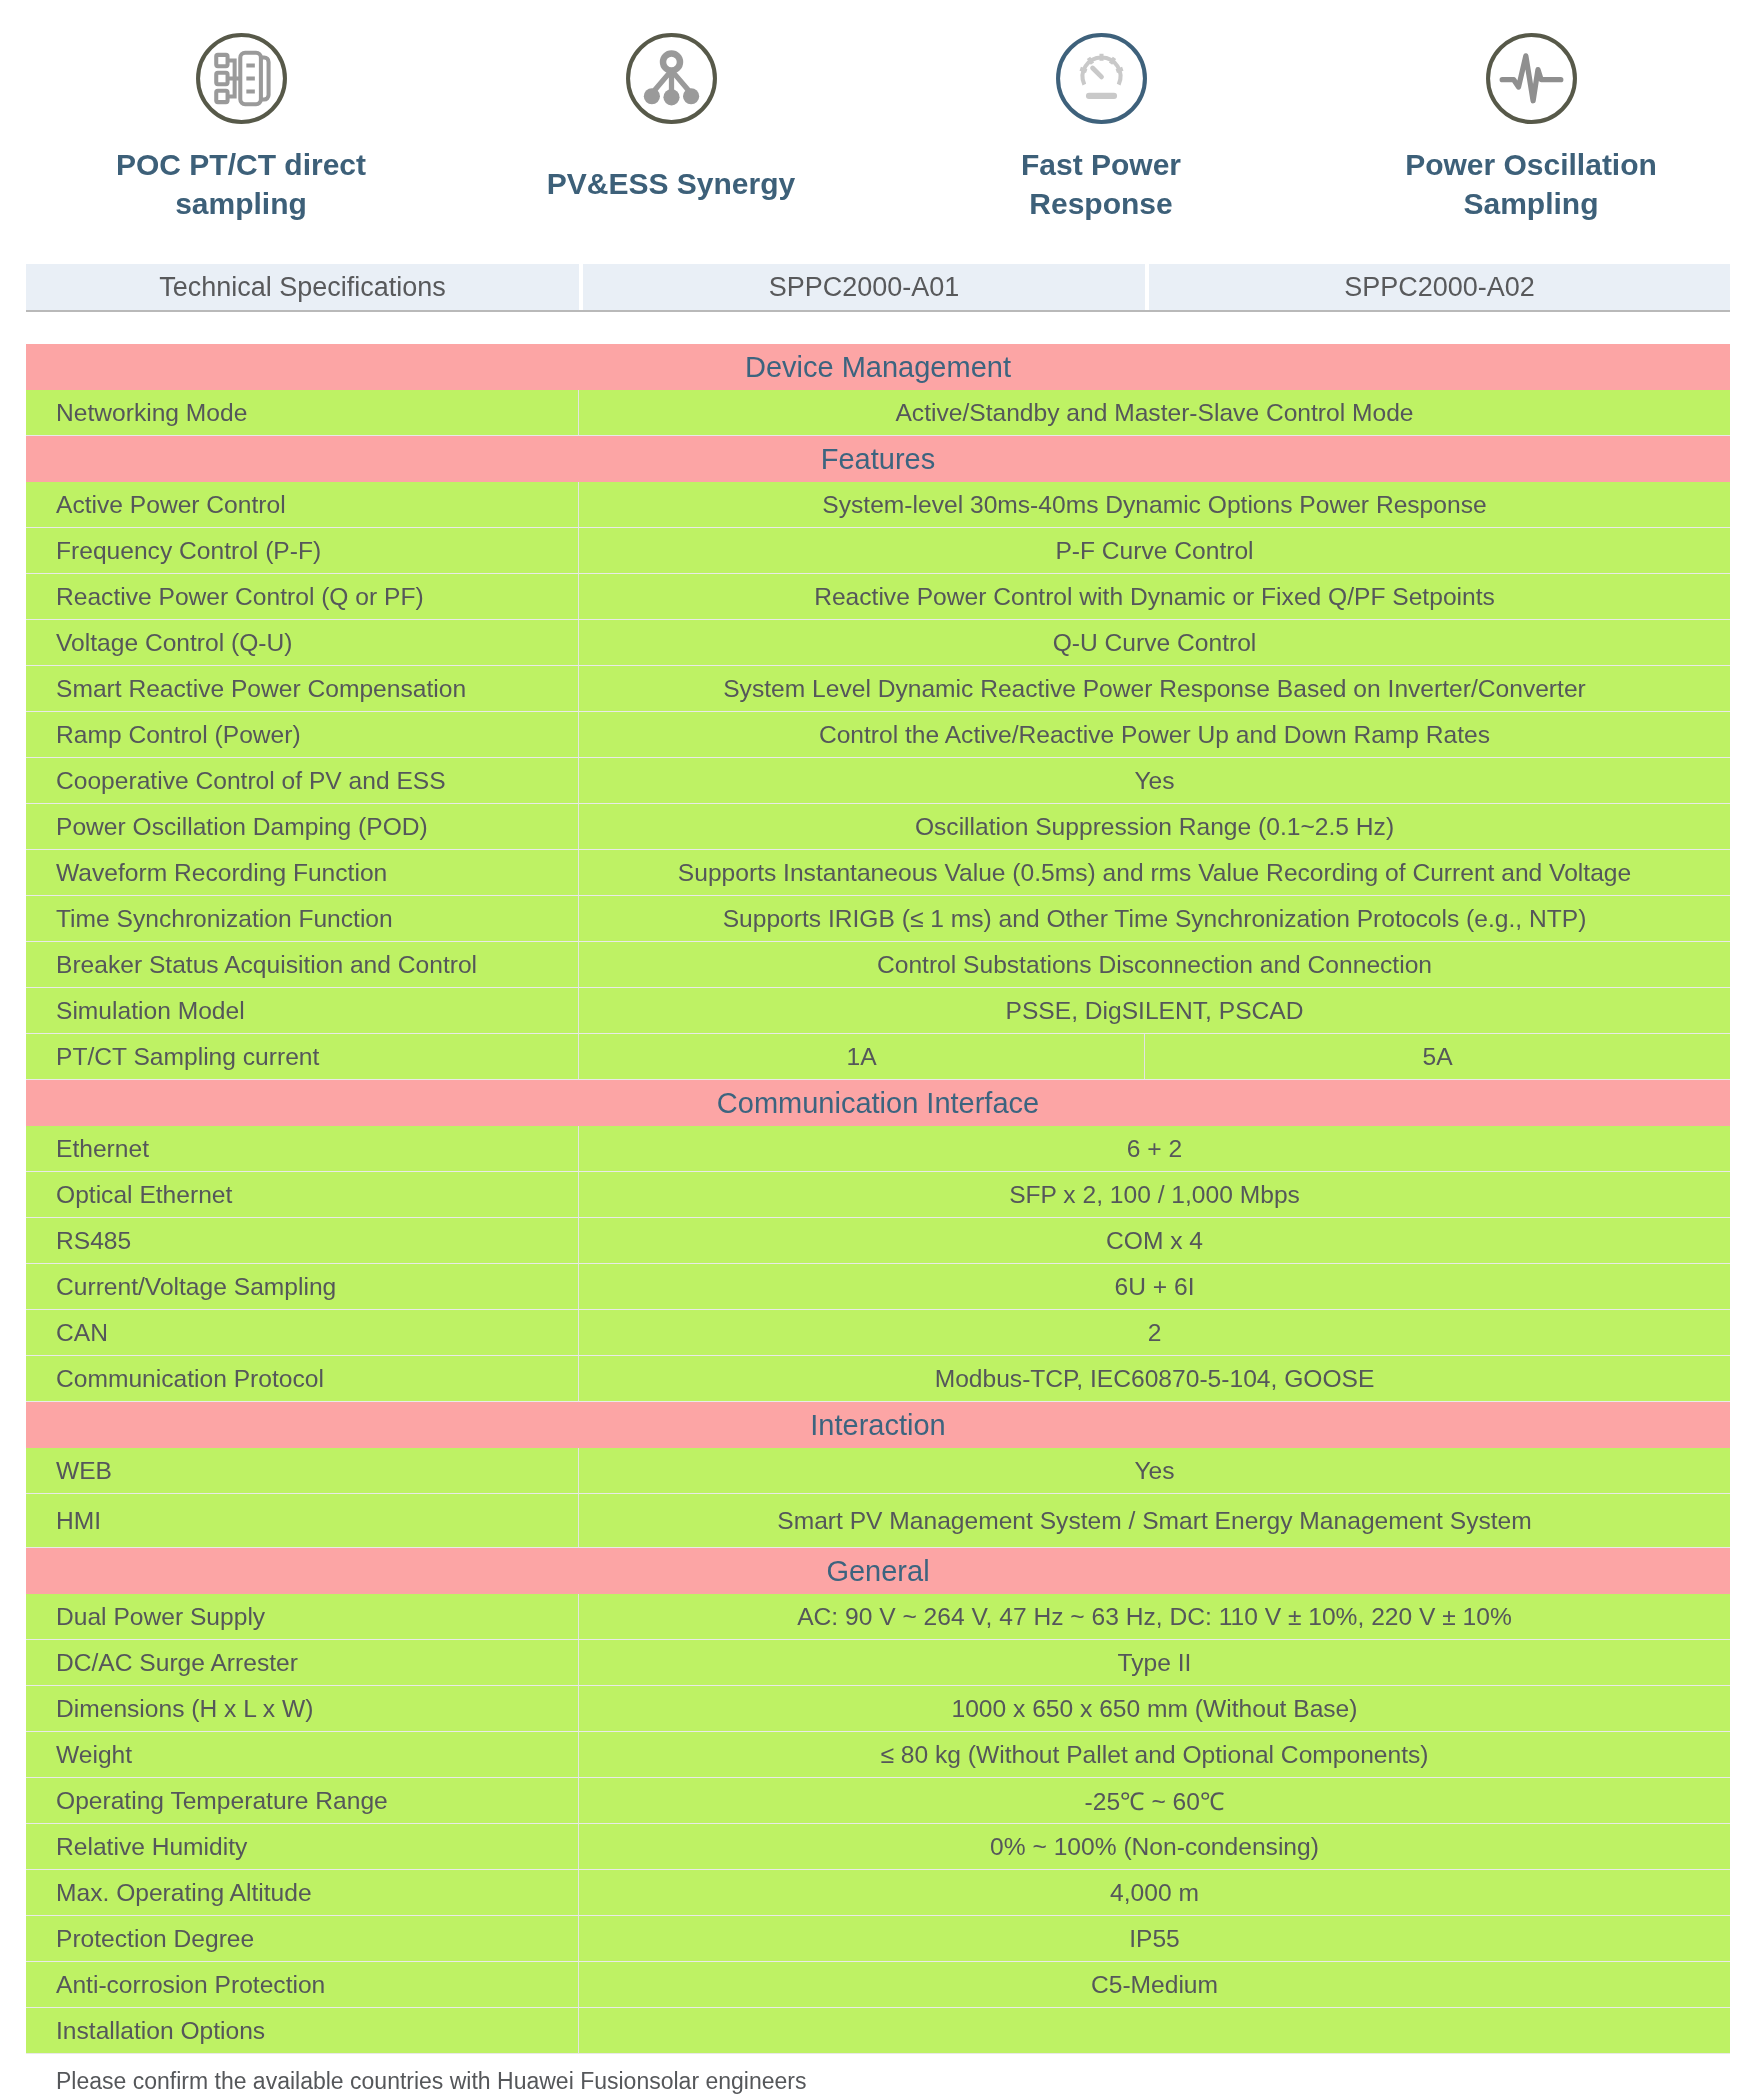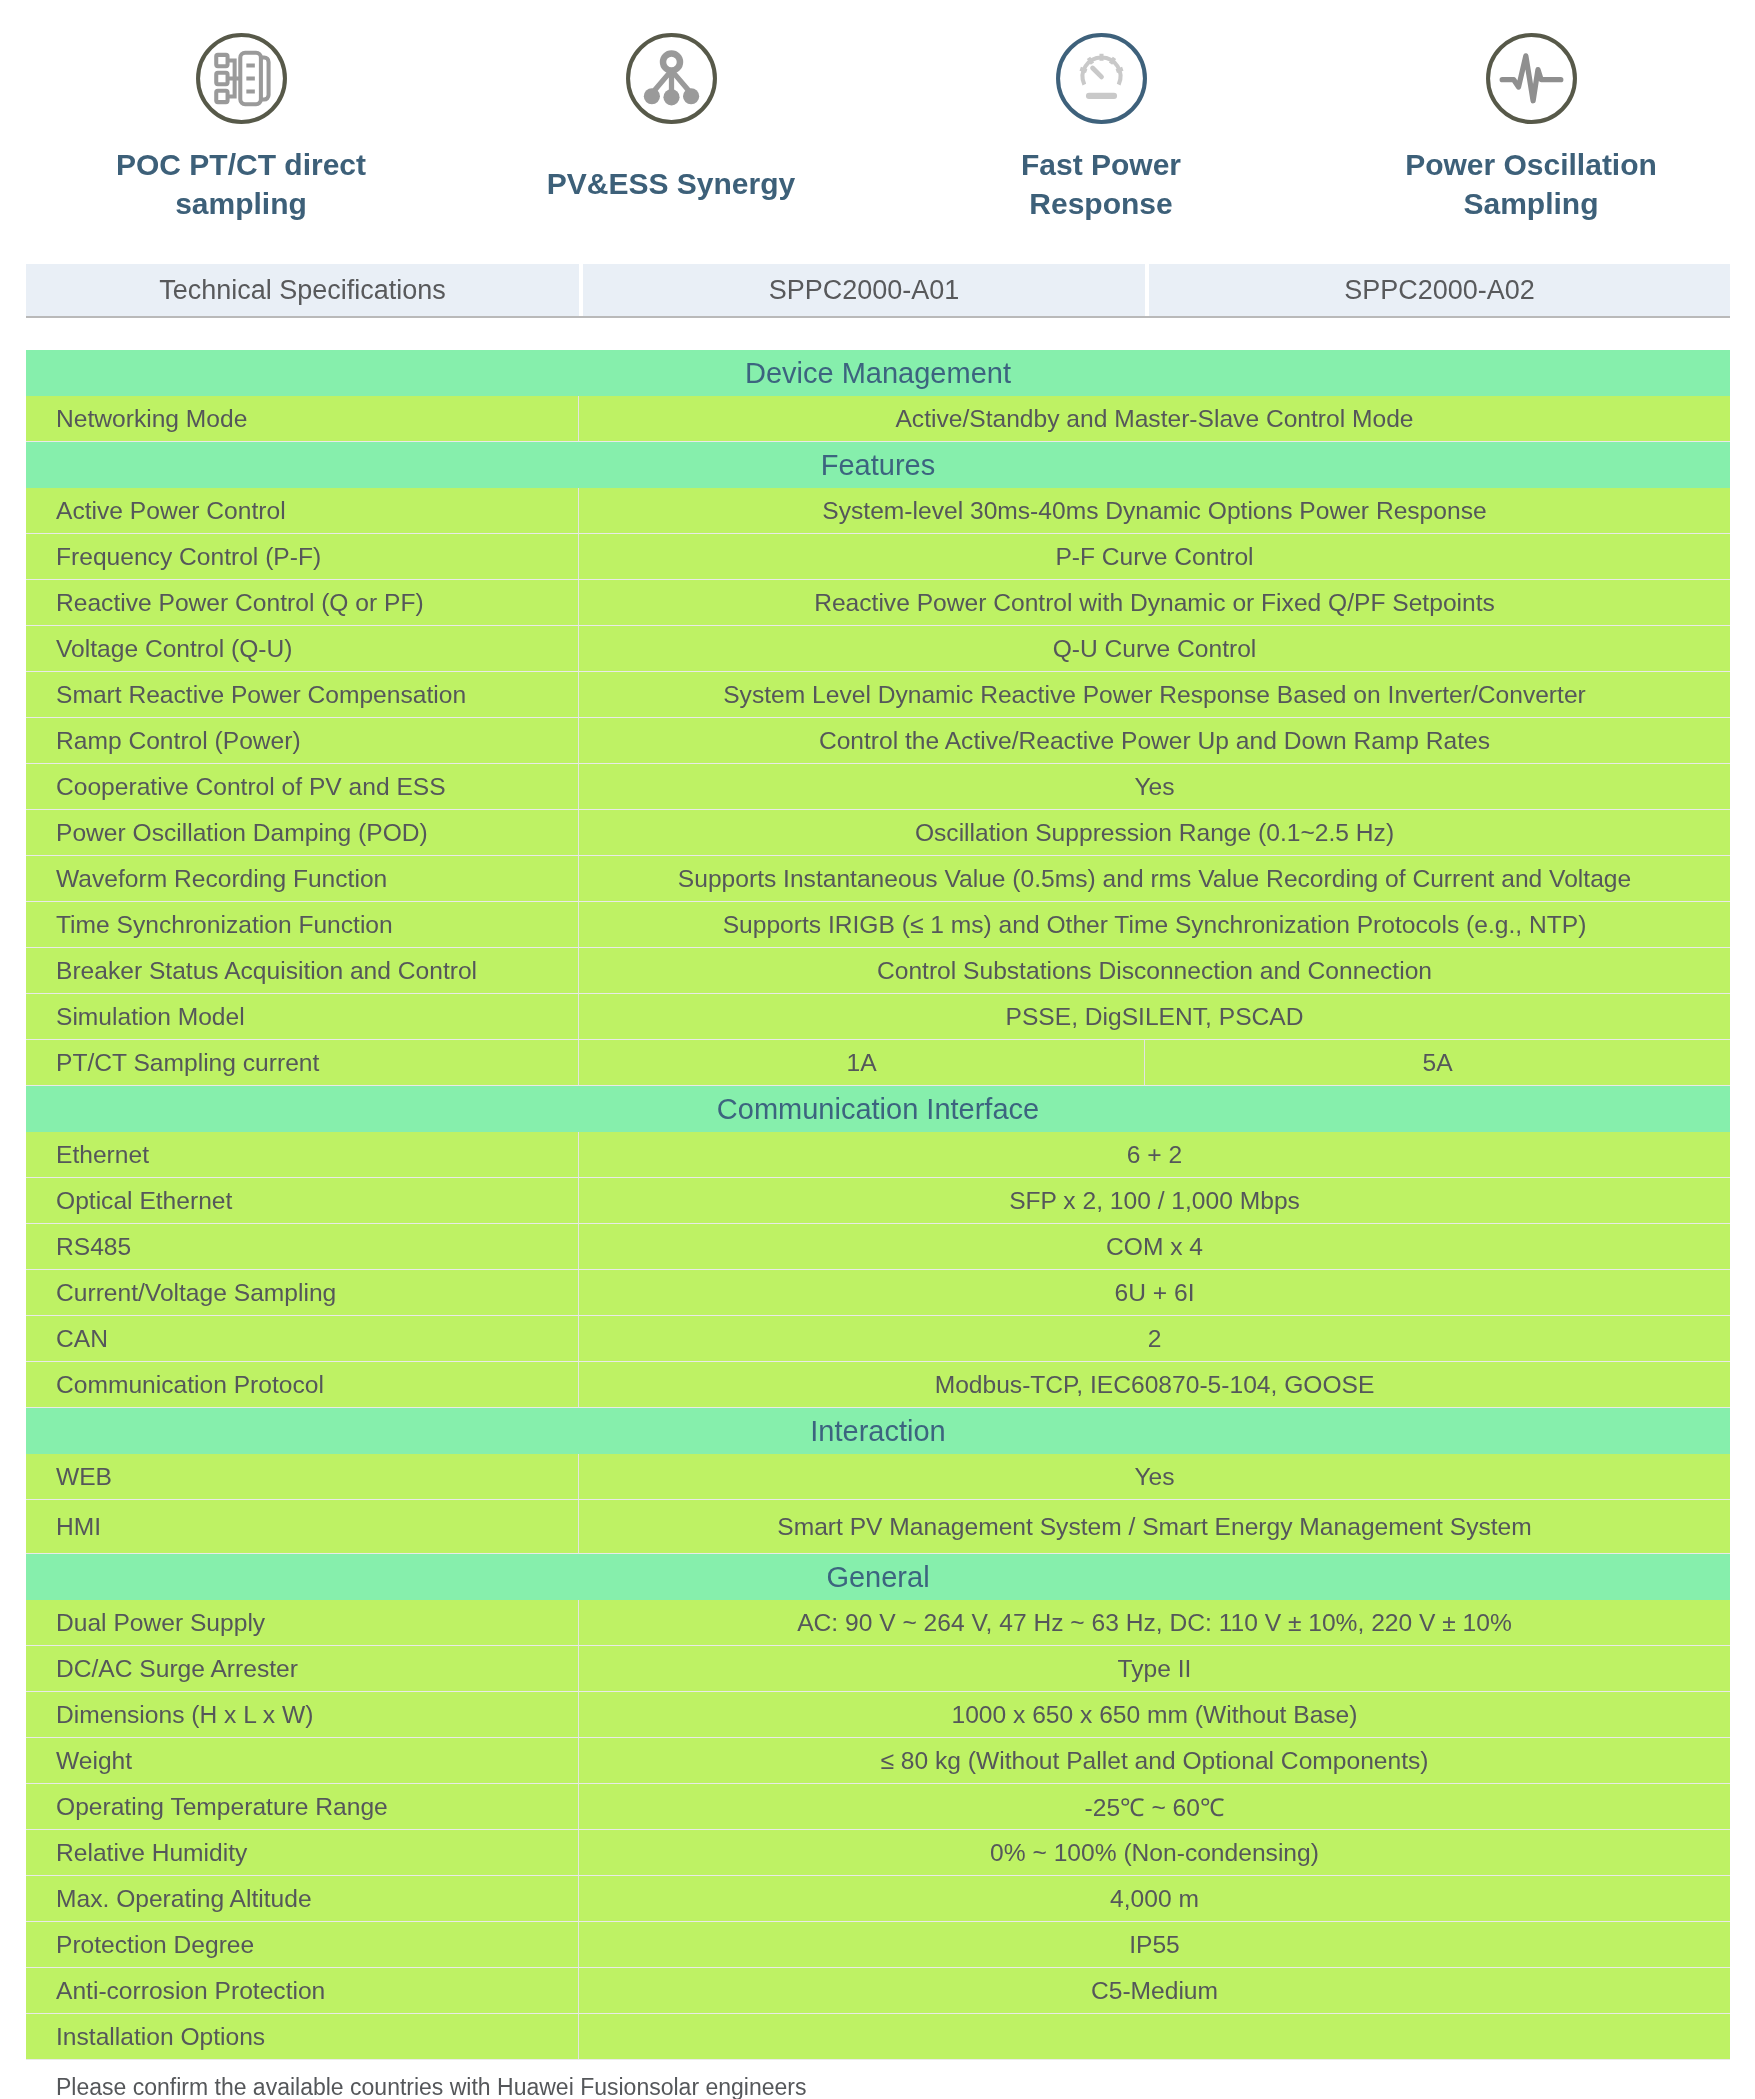--- a/index.html
+++ b/index.html
@@ -18,32 +18,32 @@
   svg.ficon { width: 97px; height: 97px; display: block; }
   .feature-label {
     margin-top: 7px; min-height: 91px; max-width: 291px;
     display: flex; align-items: center; justify-content: center; text-align: center;
     font-size: 30px; font-weight: bold; color: #3d6079; line-height: 1.3;
   }
 
   
   .spec-table { margin: 35px 26px 0 26px; }
   .thead {
-    display: flex; height: 54px;
+    display: flex; height: 48px;
     background: #e9eff6; border-bottom: 2.6px solid #b9b9b9;
     color: #58595b; font-size: 27px;
   }
   .th { display: flex; align-items: center; justify-content: center; }
   .th-1 { width: 553px; }
   .th-2 { width: 566px; border-left: 4.4px solid #ffffff; }
   .th-3 { flex: 1; border-left: 4.4px solid #ffffff; }
 
   .tbody { margin-top: 32px; }
   .section-band {
-    height: 46px; background: #86efac;
+    height: 46px; background: #fca5a5;
     color: #3c647f; font-size: 29px;
     display: flex; align-items: center; justify-content: center;
   }
   .row { display: flex; min-height: 46px; border-bottom: 1.8px solid #e9e9e9; background: #bef264; }
   .row.tall { min-height: 54px; }
   .cell { display: flex; align-items: center; font-size: 24.6px; color: #55575a; }
   .cell.label { width: 553px; padding-left: 30px; padding-right: 12.3px; border-right: 1.8px solid #e3e3e3; }
   .cell.value { flex: 1; justify-content: center; text-align: center; padding: 3.5px 21px; }
   .cell.value.a01 { flex: 0 0 566px; border-right: 1.8px solid #e3e3e3; }
 

